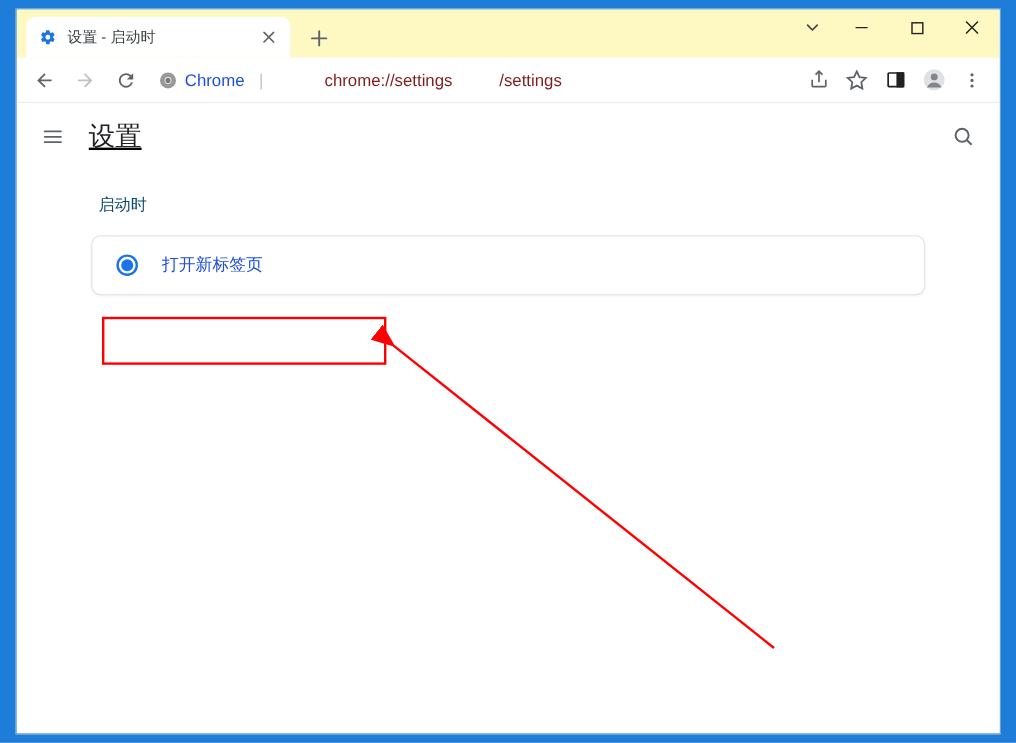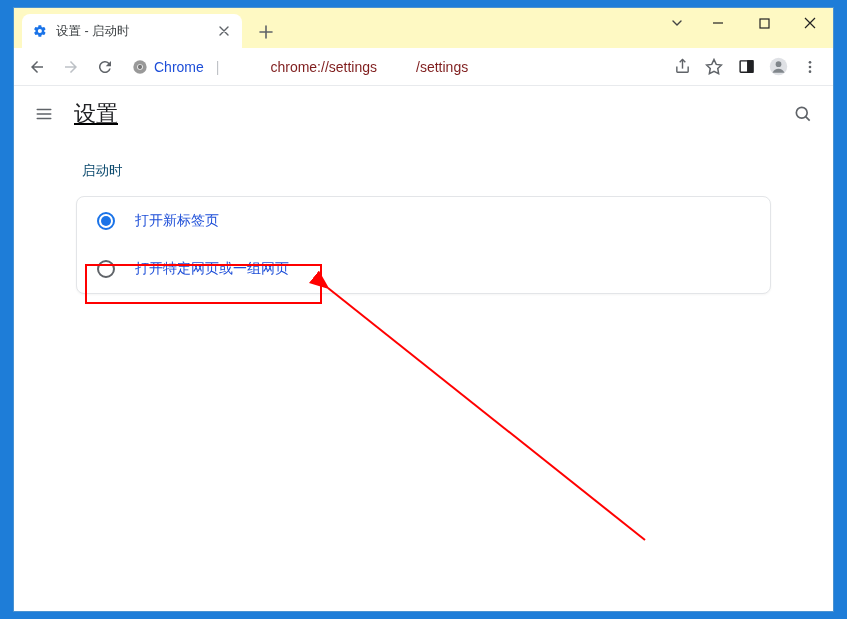--- a/index.html
+++ b/index.html
@@ -357,24 +357,20 @@
     <div class="section">
       <div class="section-label">启动时</div>
       <div class="card">
 
         <div class="radio-row">
           <span class="radio selected"></span>
           <span>打开新标签页</span>
         </div>
 
 
-        <div class="radio-row">
-          <span class="radio"></span>
-          <span>打开特定网页或一组网页</span>
-        </div>
 
       </div>
     </div>
 
     <div class="highlight-box" style="left:71px; top:178px; width:237px; height:40px;"></div>
 
     <svg class="annotation-line" style="left:0; top:0;" width="820" height="520">
       <defs>
         <marker id="arrowhead" markerWidth="10" markerHeight="8" refX="1" refY="4" orient="auto">
           <polygon points="10 0, 0 4, 10 8" fill="#ff0000"></polygon>

